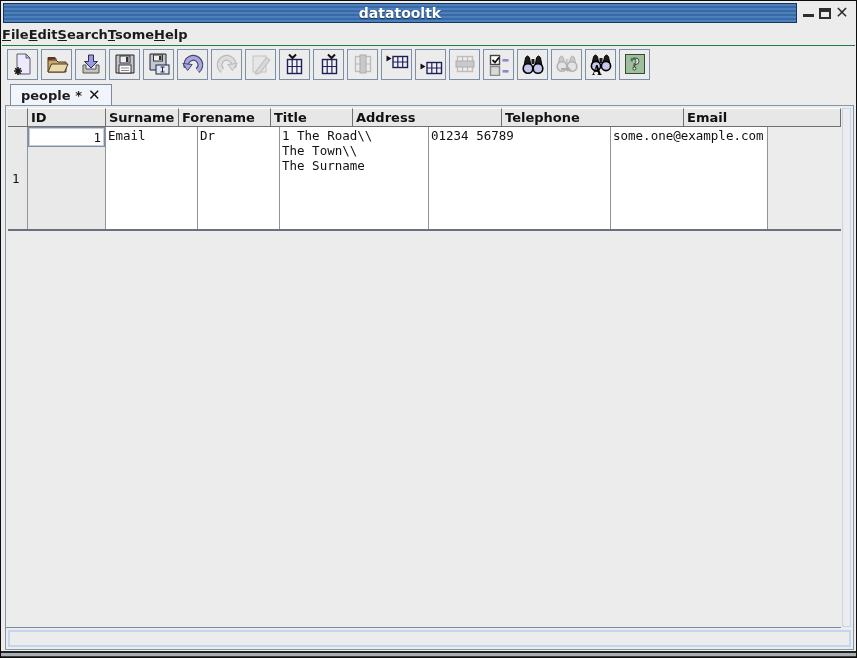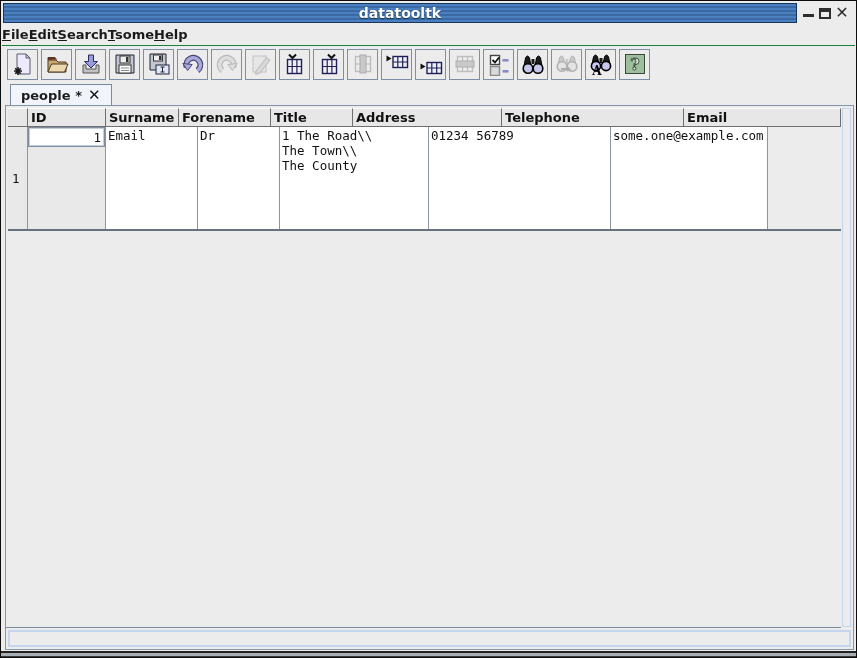--- a/index.html
+++ b/index.html
@@ -294,21 +294,21 @@
         <div class="trow">
           <div class="td c0 rowheader">1</div>
           <div class="td c1 idcell">
             <div class="id-editor">1</div>
           </div>
           <div class="td c3">Email</div>
           <div class="td c4">Dr</div>
           <div class="td c5">
             <div>1 The Road\\</div>
             <div>The Town\\</div>
-            <div>The County</div>
+            <div>The Surname</div>
           </div>
           <div class="td c6">01234 56789</div>
           <div class="td c7">some.one@example.com</div>
         </div>
 
       </div>
     </div>
 
     <div class="vscroll"></div>
     <div class="hscroll"></div>

